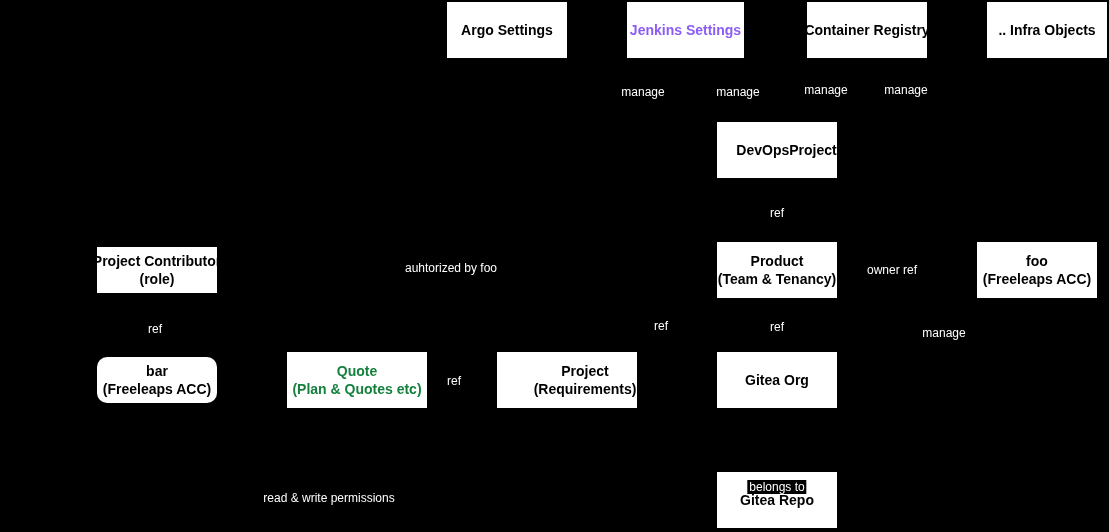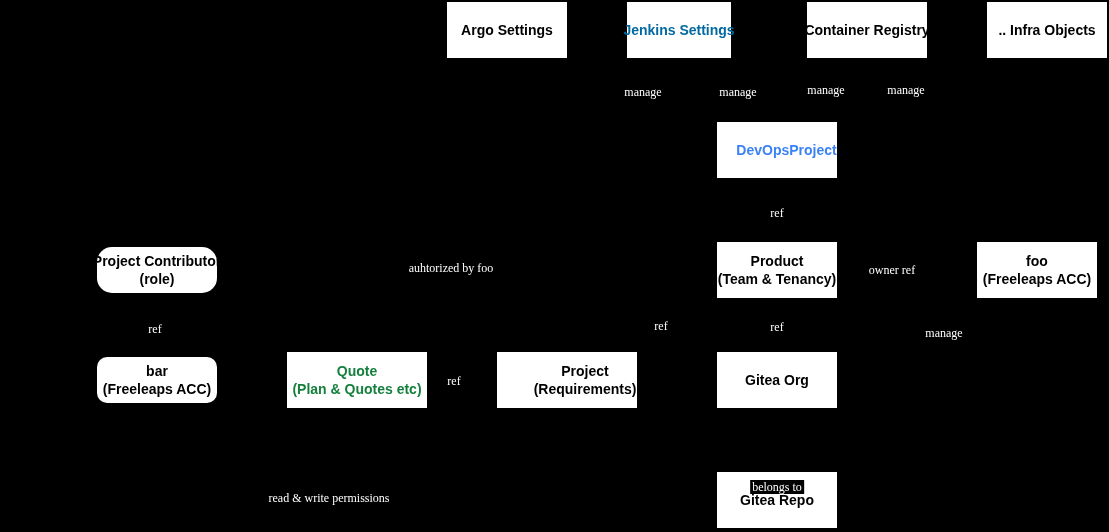--- a/index.html
+++ b/index.html
@@ -29,44 +29,43 @@
   .node-line {
     white-space: nowrap;
   }
   .edge-label {
     position: absolute;
     transform: translateX(-50%);
     font-size: 12px;
     line-height: 14px;
     white-space: nowrap;
     padding: 0 2px;
-    font-family: Liberation Serif, serif;
   }
 </style>
 </head>
 <body>
 
 <div class="canvas" id="diagram-canvas" style="background: rgb(0, 0, 0);">
   <div id="nodes-layer">
       <div class="node" style="left: 447px; top: 2px; width: 120px; height: 56px; background: rgb(255, 255, 255); color: rgb(0, 0, 0);">
         <div class="node-line">Argo Settings</div>
       </div>
-      <div class="node" style="left: 627px; top: 2px; width: 104px; height: 56px; background: rgb(255, 255, 255); color: #0369a1;">
+      <div class="node" style="left: 627px; top: 2px; width: 117px; height: 56px; background: rgb(255, 255, 255); color: #8b5cf6;">
         <div class="node-line">Jenkins Settings</div>
       </div>
       <div class="node" style="left: 807px; top: 2px; width: 120px; height: 56px; background: rgb(255, 255, 255); color: rgb(0, 0, 0);">
         <div class="node-line">Container Registry</div>
       </div>
       <div class="node" style="left: 987px; top: 2px; width: 120px; height: 56px; background: rgb(255, 255, 255); color: rgb(0, 0, 0);">
         <div class="node-line">.. Infra Objects</div>
       </div>
-      <div class="node" style="left: 717px; top: 122px; width: 120px; height: 56px; background: rgb(255, 255, 255); color: #3b82f6; padding-left: 19px;">
+      <div class="node" style="left: 717px; top: 122px; width: 120px; height: 56px; background: rgb(255, 255, 255); color: #000000; padding-left: 19px;">
         <div class="node-line">DevOpsProject</div>
       </div>
-      <div class="node" style="left: 97px; top: 247px; width: 120px; height: 46px; background: rgb(255, 255, 255); color: rgb(0, 0, 0); border-radius: 15px;">
+      <div class="node" style="left: 97px; top: 247px; width: 120px; height: 46px; background: rgb(255, 255, 255); color: rgb(0, 0, 0);">
         <div class="node-line">Project Contributor</div>
         <div class="node-line">(role)</div>
       </div>
       <div class="node" style="left: 717px; top: 242px; width: 120px; height: 56px; background: rgb(255, 255, 255); color: rgb(0, 0, 0);">
         <div class="node-line">Product</div>
         <div class="node-line">(Team &amp; Tenancy)</div>
       </div>
       <div class="node" style="left: 977px; top: 242px; width: 120px; height: 56px; background: rgb(255, 255, 255); color: rgb(0, 0, 0);">
         <div class="node-line">foo</div>
         <div class="node-line">(Freeleaps ACC)</div>

